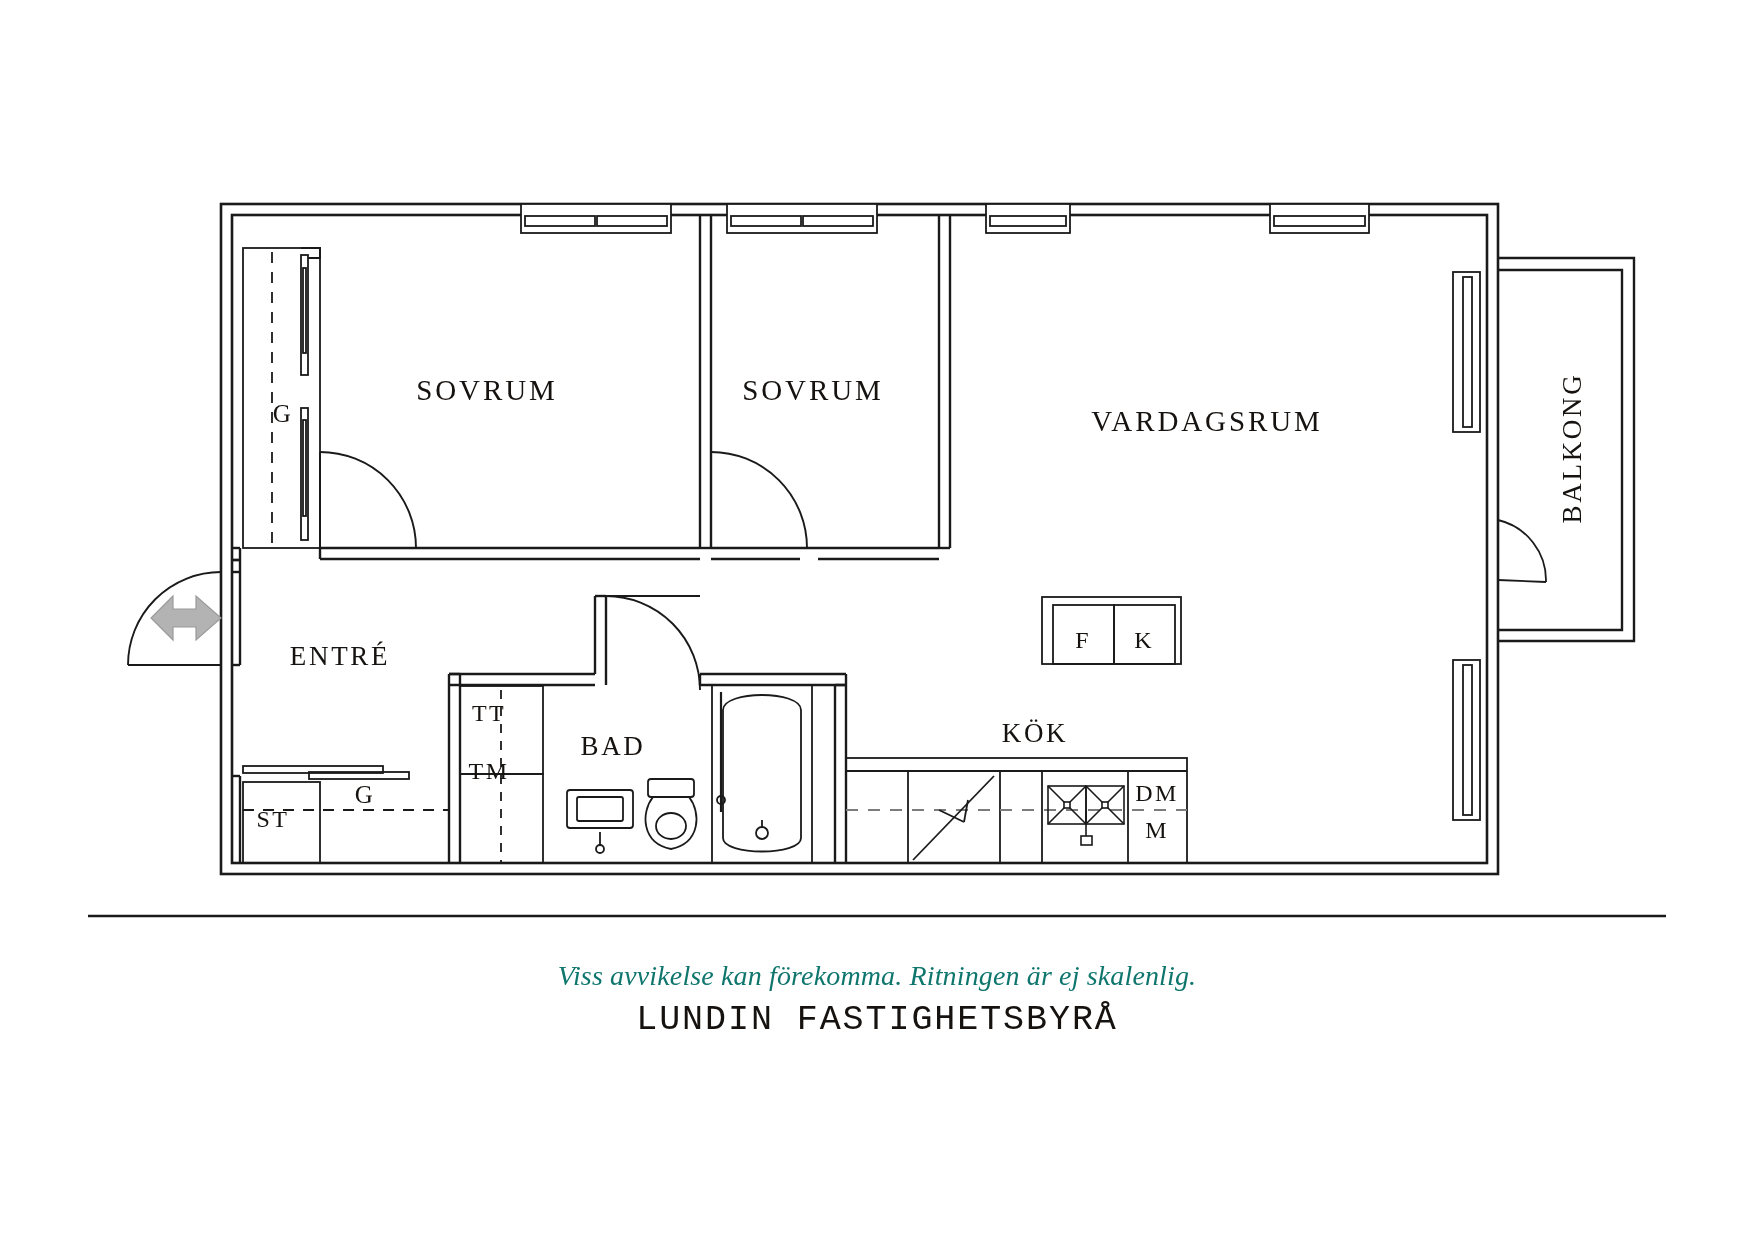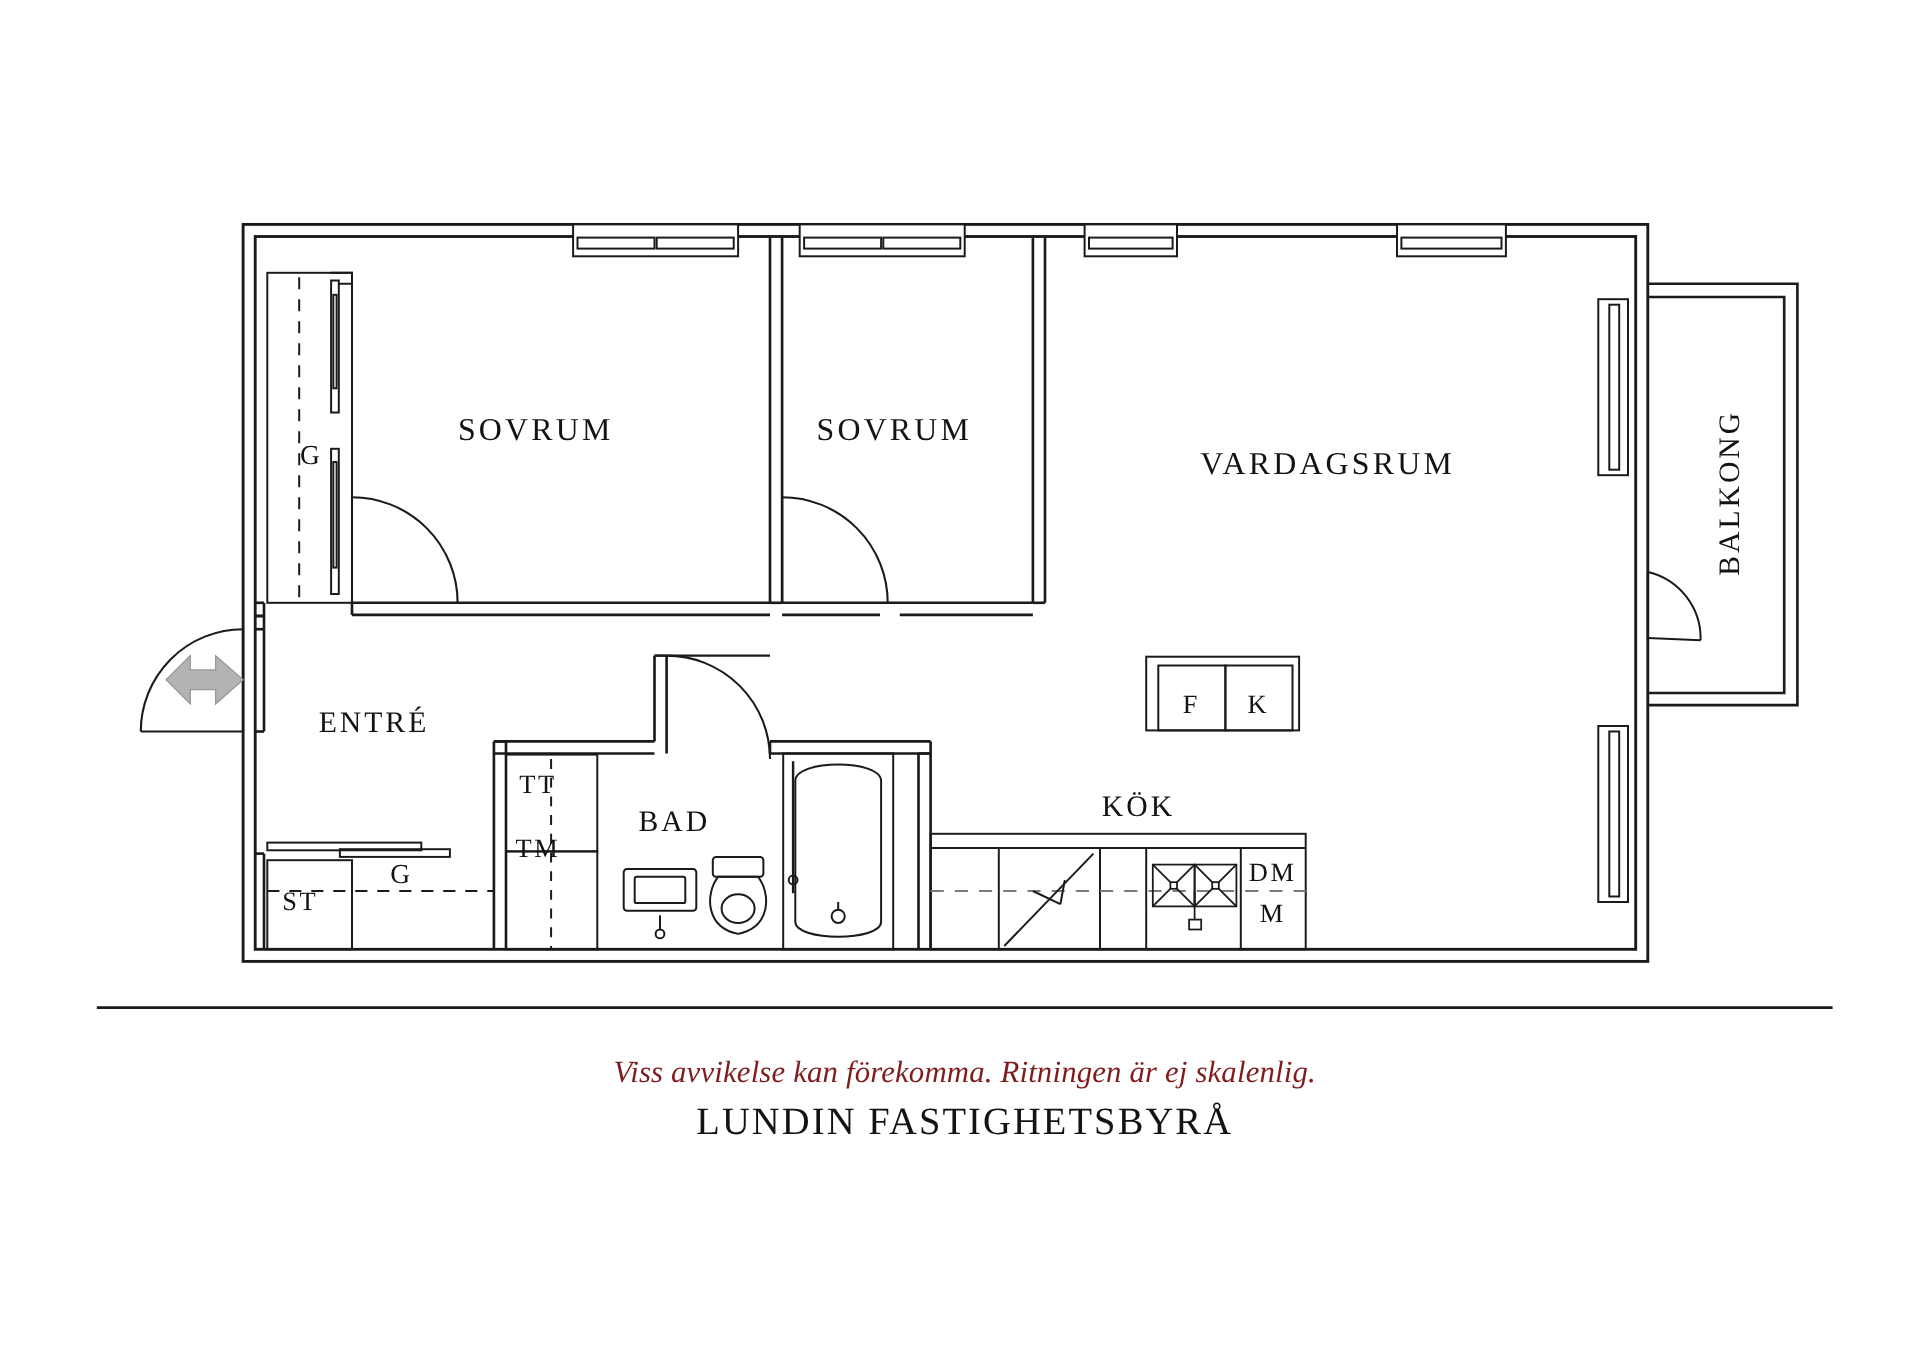--- a/index.html
+++ b/index.html
@@ -39,31 +39,31 @@
   .lbl-xs  { font-size: 24px; }
   .footer-note {
     position: absolute;
     left: 0;
     right: 0;
     text-align: center;
     font-style: italic;
     font-size: 28px;
     letter-spacing: 0.005em;
     font-family: "Liberation Serif", "DejaVu Serif", serif;
-    color: #7f1d1d;
+    color: #0f766e;
     white-space: nowrap;
   }
   .footer-brand {
     position: absolute;
     left: 0;
     right: 0;
     text-align: center;
     font-size: 35px;
     letter-spacing: 0.055em;
-    font-family: Liberation Serif, serif;
+    font-family: Liberation Mono, monospace;
     color: #15120f;
     white-space: nowrap;
   }
 </style>
 </head>
 <body>
 
 <div id="stage">
 
   <svg class="plan" viewBox="0 0 1754 1240">

